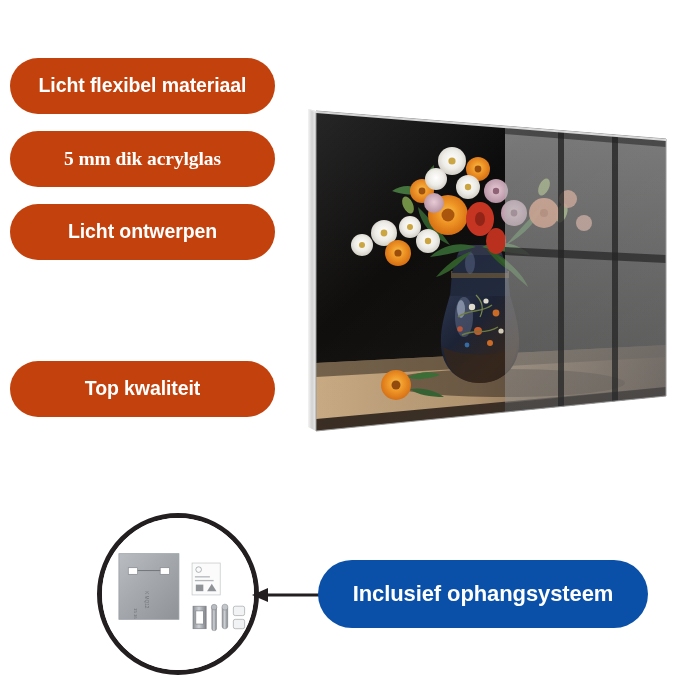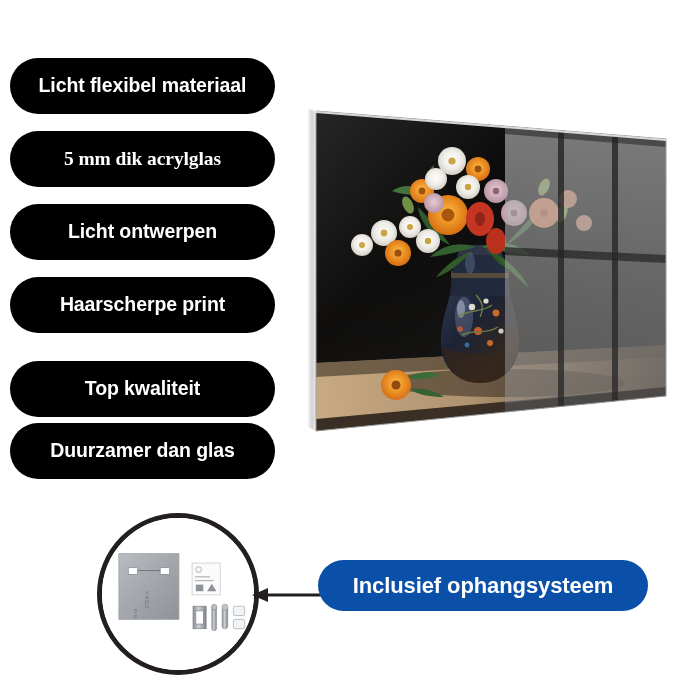--- a/index.html
+++ b/index.html
@@ -12,21 +12,21 @@
   }
   #stage{position:absolute;inset:0;width:700px;height:700px;}
 
   
   .badge{
     position:absolute;
     left:10px;
     width:265px;
     height:56px;
     border-radius:28px;
-    background:#000000;
+    background:#c2410c;
     display:flex;
     align-items:center;
     justify-content:center;
     box-sizing:border-box;
     padding:0 10px;
   }
   .badge-label{
     color:#ffffff;
     font-size:19.5px;
     font-weight:bold;
@@ -41,21 +41,21 @@
   #badge-3{top:277px;}
   #badge-4{top:350px;margin-top:11px;}
   #badge-5{top:423px;}
 
   
   #callout-badge{
     position:absolute;
     left:318px;
     top:560px;
     width:330px;
-    height:51px;
+    height:68px;
     border-radius:34px;
     background:#0b50a8;
     display:flex;
     align-items:center;
     justify-content:center;
     box-sizing:border-box;
   }
   #callout-badge .badge-label{font-size:22px;}
 
   
@@ -281,28 +281,22 @@
 
   <div class="badge" id="badge-0">
     <span class="badge-label">Licht flexibel materiaal</span>
   </div>
   <div class="badge" id="badge-1">
     <span class="badge-label">5 mm dik acrylglas</span>
   </div>
   <div class="badge" id="badge-2">
     <span class="badge-label">Licht ontwerpen</span>
   </div>
-  <div class="badge" id="badge-3">
-    <span class="badge-label">Haarscherpe print</span>
-  </div>
   <div class="badge" id="badge-4">
     <span class="badge-label">Top kwaliteit</span>
-  </div>
-  <div class="badge" id="badge-5">
-    <span class="badge-label">Duurzamer dan glas</span>
   </div>
 
   <div id="hw-circle">
     <svg id="hw-photo" viewBox="0 0 162 162">
       <defs>
         <linearGradient id="plateGrad" x1="0" y1="0" x2="1" y2="1">
           <stop offset="0%" stop-color="#b9bcc0"></stop>
           <stop offset="40%" stop-color="#a7abb0"></stop>
           <stop offset="100%" stop-color="#8f9398"></stop>
         </linearGradient>

